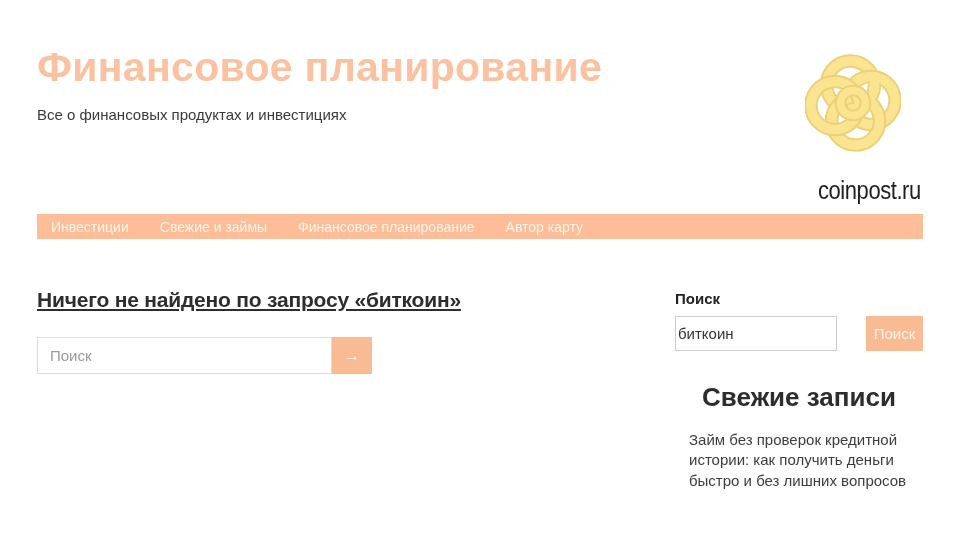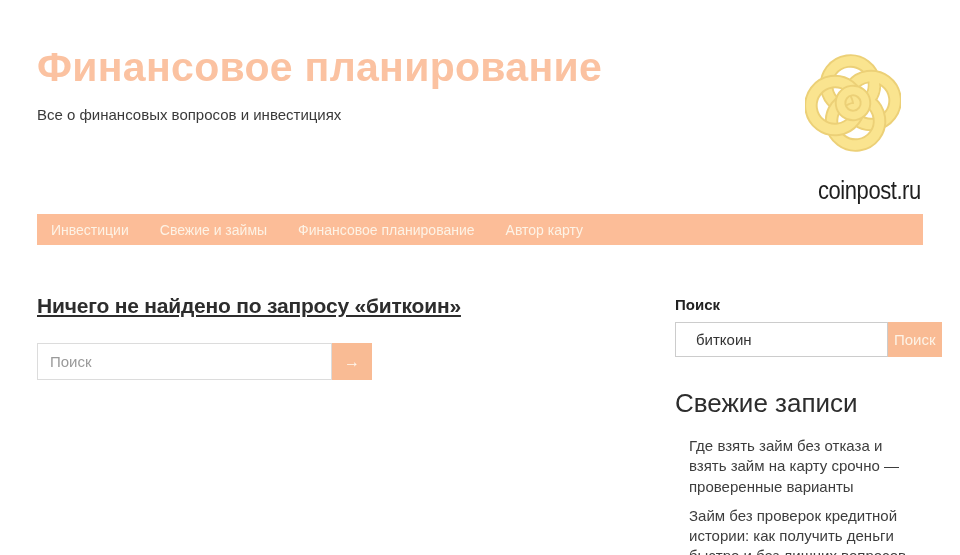--- a/index.html
+++ b/index.html
@@ -33,21 +33,21 @@
     font-size: 25px;
     color: #1f1f1f;
     transform: scaleX(0.88);
     letter-spacing: -0.5px;
     white-space: nowrap;
   }
 
   
   .nav {
     margin-top: 9px;
-    height: 31px;
+    height: 25px;
     background: #fcbd98;
     display: flex;
     align-items: center;
     padding: 0 12px;
   }
   .nav a {
     color: #fdf3e6;
     font-size: 14px;
     text-decoration: none;
     padding: 0 2px;
@@ -80,61 +80,61 @@
     color: #fff8ef;
     font-size: 16px;
     cursor: pointer;
   }
 
   
   .sidebar { width: 248px; margin-left: 40px; }
   .sidebar-search-label { font-size: 15px; font-weight: bold; color: #222222; margin: 2px 0 9px 0; }
   .sidebar-search-row { display: flex; justify-content: space-between; }
   .sidebar-search-input {
-    width: 213px;
+    width: 162px;
     height: 35px;
     border: 1px solid #cccccc;
-    padding: 0 20px;
+    padding: 0 2px;
     font-size: 15px;
     color: #333333;
     font-family: "Liberation Sans", sans-serif;
     outline: none;
   }
   .sidebar-search-button {
     width: 57px;
     height: 35px;
     border: none;
     background: #f9bb94;
     color: #fdf3e6;
     font-size: 15px;
     cursor: pointer;
   }
 
   .recent-posts { margin-top: 31px; }
-  .recent-posts-heading { margin: 0 0 17px 0; font-size: 26px; font-weight: normal; color: #2d2d2d; }
+  .recent-posts-heading { margin: 0 0 17px 0; font-size: 26px; font-weight: bold; color: #2d2d2d; text-align: center; }
   .recent-posts-list { list-style: none; margin: 0; padding: 0 0 0 14px; }
   .recent-posts-list li { margin-bottom: 9px; }
   .recent-posts-list a {
     font-size: 15px;
     line-height: 1.35;
     color: #3d3d3d;
     text-decoration: none;
     display: block;
     cursor: pointer;
   }
 </style>
 </head>
 <body>
 
 <div class="container">
 
   <header class="header">
     <div>
       <h1 class="site-title">Финансовое планирование</h1>
-      <div class="tagline">Все о финансовых вопросов и инвестициях</div>
+      <div class="tagline">Все о финансовых продуктах и инвестициях</div>
     </div>
     <div class="logo-block">
       <svg class="logo-knot" width="96" height="98" viewBox="0 0 100 100">
         <g transform="rotate(-8 50 50)" fill="none" stroke-linecap="round">
           <circle cx="50" cy="31" r="25" stroke="#ecd077" stroke-width="14"></circle>
           <circle cx="50" cy="31" r="25" stroke="#fae48f" stroke-width="10"></circle>
           <circle cx="69" cy="50" r="25" stroke="#ecd077" stroke-width="14"></circle>
           <circle cx="69" cy="50" r="25" stroke="#fae48f" stroke-width="10"></circle>
           <circle cx="50" cy="69" r="25" stroke="#ecd077" stroke-width="14"></circle>
           <circle cx="50" cy="69" r="25" stroke="#fae48f" stroke-width="10"></circle>
@@ -170,23 +170,20 @@
       <div class="sidebar-search-label">Поиск</div>
       <div class="sidebar-search-row">
         <input type="text" class="sidebar-search-input" value="биткоин" style="">
         <button type="submit" class="sidebar-search-button">Поиск</button>
       </div>
 
       <section class="recent-posts">
         <h3 class="recent-posts-heading">Свежие записи</h3>
         <ul class="recent-posts-list">
           <li>
-            <a href="#">Где взять займ без отказа и взять займ на карту срочно — проверенные варианты</a>
-          </li>
-          <li>
             <a href="#">Займ без проверок кредитной истории: как получить деньги быстро и без лишних вопросов</a>
           </li>
         </ul>
       </section>
     </aside>
 
   </div>
 </div>
 
 </body></html>

